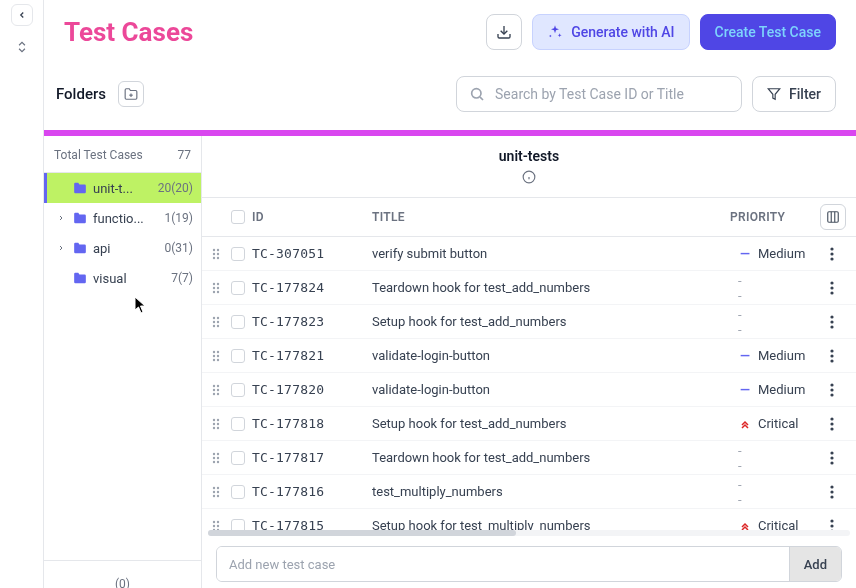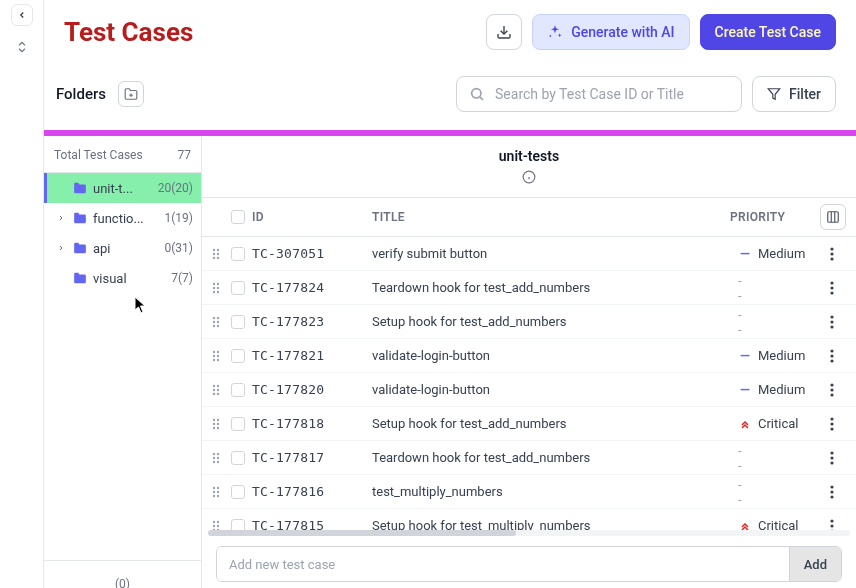--- a/index.html
+++ b/index.html
@@ -4,41 +4,41 @@
 <style>
 * { box-sizing: border-box; margin: 0; padding: 0; font-family: -apple-system, BlinkMacSystemFont, "Segoe UI", Roboto, sans-serif; }
 body { width: 856px; height: 588px; overflow: hidden; background: #fff; color: #1f2937; font-size: 13px; }
 .app { display: flex; width: 100%; height: 100%; }
 .left-rail { width: 44px; border-right: 1px solid #e5e7eb; display: flex; flex-direction: column; align-items: center; padding-top: 4px; }
 .left-rail .back-chip { width: 22px; height: 22px; border: 1px solid #e5e7eb; border-radius: 6px; display: flex; align-items: center; justify-content: center; margin-bottom: 10px; }
 .left-rail .expand-chip { width: 22px; height: 22px; display: flex; align-items: center; justify-content: center; color: #6b7280; }
 .main { flex: 1; display: flex; flex-direction: column; }
 
 .header { display: flex; align-items: center; justify-content: space-between; padding: 14px 20px 18px 20px; }
-.header h1 { font-size: 26px; font-weight: 700; color: #b91c1c; }
+.header h1 { font-size: 26px; font-weight: 700; color: #ec4899; }
 .header-actions { display: flex; gap: 10px; align-items: center; }
 .btn { border: 1px solid #d1d5db; background: #fff; border-radius: 8px; height: 36px; padding: 0 14px; display: inline-flex; align-items: center; gap: 8px; font-size: 14px; font-weight: 500; color: #374151; cursor: pointer; }
 .btn-icon { width: 36px; padding: 0; justify-content: center; }
 .btn-ai { background: #e0e7ff; border-color: #c7d2fe; color: #4f46e5; }
-.btn-primary { background: #4f46e5; border-color: #4f46e5; color: #fef9c3; }
+.btn-primary { background: #4f46e5; border-color: #4f46e5; color: #7dd3fc; }
 
 .subhead { display: flex; align-items: center; justify-content: space-between; padding: 8px 20px 18px 12px; }
 .folders-label { display: flex; align-items: center; gap: 12px; font-size: 15px; font-weight: 500; color: #111827; }
 .folders-label .add-folder { width: 26px; height: 26px; border: 1px solid #d1d5db; border-radius: 6px; display:flex; align-items:center; justify-content:center; color:#6b7280; }
 .subhead-right { display: flex; gap: 10px; align-items: center; }
 .search { border: 1px solid #d1d5db; border-radius: 8px; height: 36px; width: 286px; display: flex; align-items: center; padding: 0 12px; gap: 10px; color: #6b7280; }
 .search input { border: none; outline: none; flex: 1; font-size: 14px; background: transparent; color: #374151; }
 .search input::placeholder { color: #9ca3af; }
 
 .content { flex: 1; display: flex; border-top: 6px solid #d946ef; overflow: hidden; }
 .folders-panel { width: 158px; display: flex; flex-direction: column; border-right: 1px solid #e5e7eb; }
 .folders-total { display: flex; justify-content: space-between; padding: 12px 10px 10px 10px; font-size: 12px; color: #6b7280; border-bottom: 1px solid #e5e7eb;}
 .folder-list { flex: 1; overflow-y: auto; }
 .folder-row { display: flex; align-items: center; height: 30px; padding: 0 8px 0 10px; gap: 6px; cursor: pointer; border-left: 3px solid transparent; }
-.folder-row.selected { background: #86efac; border-left-color: #6366f1; }
+.folder-row.selected { background: #bef264; border-left-color: #6366f1; }
 .folder-row .caret { width: 10px; color: #6b7280; font-size: 10px; }
 .folder-row .folder-icon { color: #6366f1; display:flex; }
 .folder-row .name { flex: 1; overflow: hidden; text-overflow: ellipsis; white-space: nowrap; font-size: 13px; color: #374151; }
 .folder-row .count { font-size: 12px; color: #6b7280; }
 .archived { border-top: 1px solid #e5e7eb; height: 28px; padding: 0 8px; display:flex; align-items:center; gap:8px; color:#6b7280; font-size:12px;flex-direction:column; }
 .archived .name { flex:1; overflow:hidden; text-overflow:ellipsis; white-space:nowrap; }
 
 .table-area { flex: 1; display: flex; flex-direction: column; min-width: 0; }
 .table-title { display: flex; align-items: center; gap: 6px; padding: 12px 14px 10px 14px; font-size: 14px; font-weight: 600; color: #111827; flex-direction: column; }
 .table-title .info-icon { color: #6b7280; }

